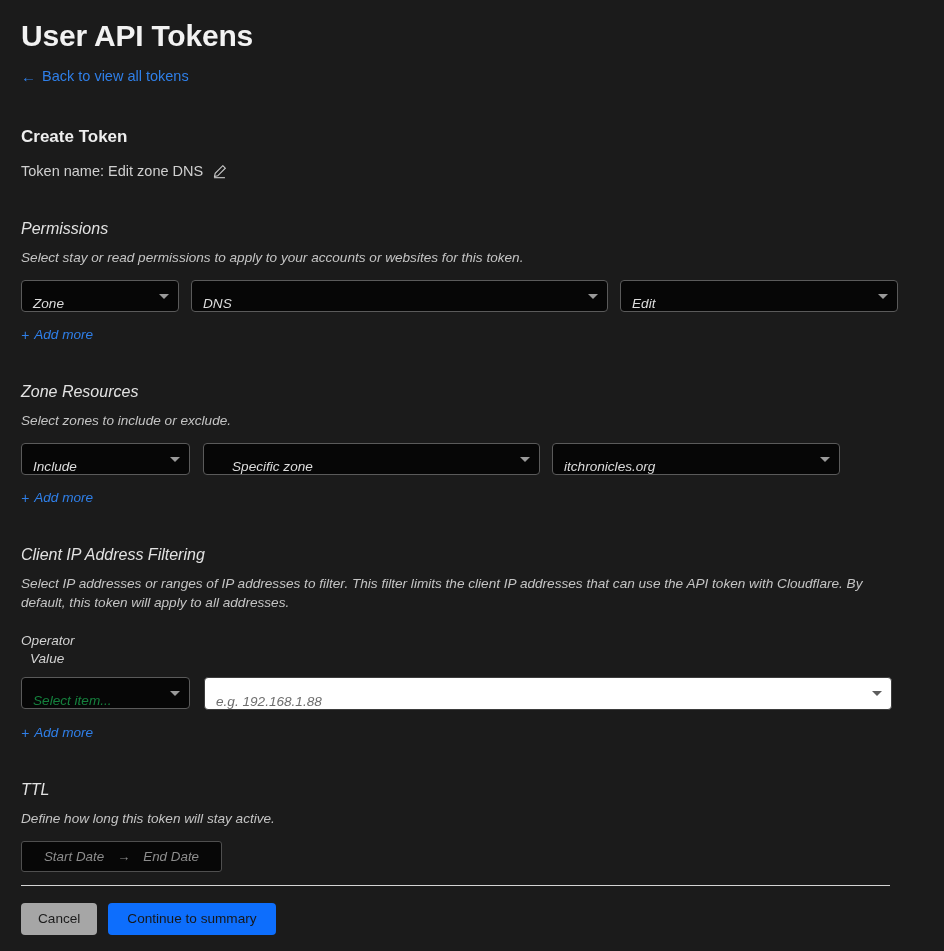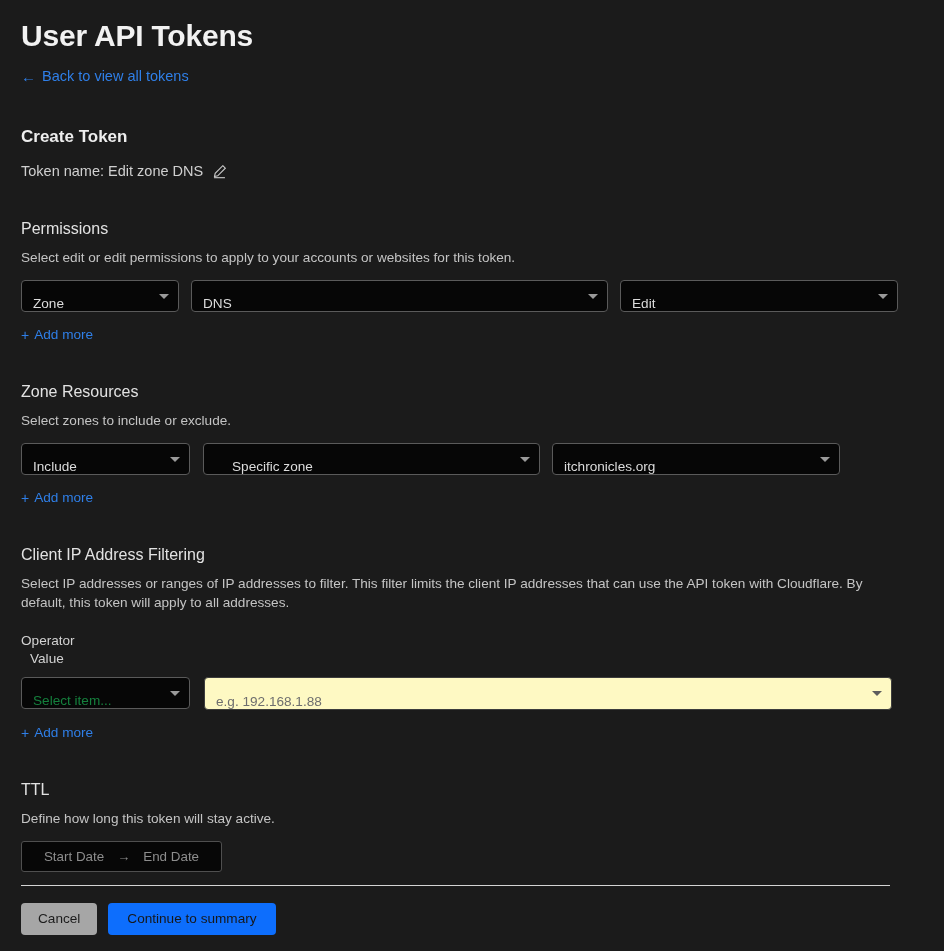--- a/index.html
+++ b/index.html
@@ -63,21 +63,21 @@
 
   .pencil-icon {
     display: inline-flex;
     align-items: center;
     cursor: pointer;
     color: #c9c9c9;
   }
   .pencil-icon svg { display: block; }
 
   
-  .sec { margin-top: 37px; }
+  .sec { margin-top: 37px; font-style: italic; }
   .sec-heading {
     font-size: 16px;
     color: #e2e2e2;
     line-height: 21px;
   }
   .sec-desc {
     font-size: 13.6px;
     color: #c4c4c4;
     margin-top: 9px;
     line-height: 19px;
@@ -108,21 +108,21 @@
     top: 50%;
     margin-top: -2px;
     width: 0; height: 0;
     border-left: 5px solid transparent;
     border-right: 5px solid transparent;
     border-top: 5px solid #9a9a9a;
   }
   .select.placeholder { color: #15803d; }
 
   .select.disabled {
-    background: #fef9c3;
+    background: #ffffff;
     border-color: #3d3d3d;
     color: #6e6e6e;
     cursor: default;
   }
   .select.disabled .caret { border-top-color: #5d5d5d; }
 
   
   .w-zone   { width: 158px; }
   .w-dns    { width: 417px; margin-left: 12px; }
   .w-edit   { width: 278px; margin-left: 12px; }
@@ -227,21 +227,21 @@
       <svg width="15" height="15" viewBox="0 0 16 16" fill="none" stroke="currentColor" stroke-width="1.2">
         <path d="M11.5 1.8l2.7 2.7-8.1 8.1-3.4.7.7-3.4z"></path>
         <path d="M2.2 14.6h11.6"></path>
       </svg>
     </span>
   </div>
 
   
   <div class="sec">
     <div class="sec-heading">Permissions</div>
-    <div class="sec-desc">Select edit or edit permissions to apply to your accounts or websites for this token.</div>
+    <div class="sec-desc">Select stay or read permissions to apply to your accounts or websites for this token.</div>
 
     <div class="row">
       <div class="select w-zone">
         <span>Zone</span>
         <span class="caret"></span>
       </div>
       <div class="select w-dns">
         <span>DNS</span>
         <span class="caret"></span>
       </div>

